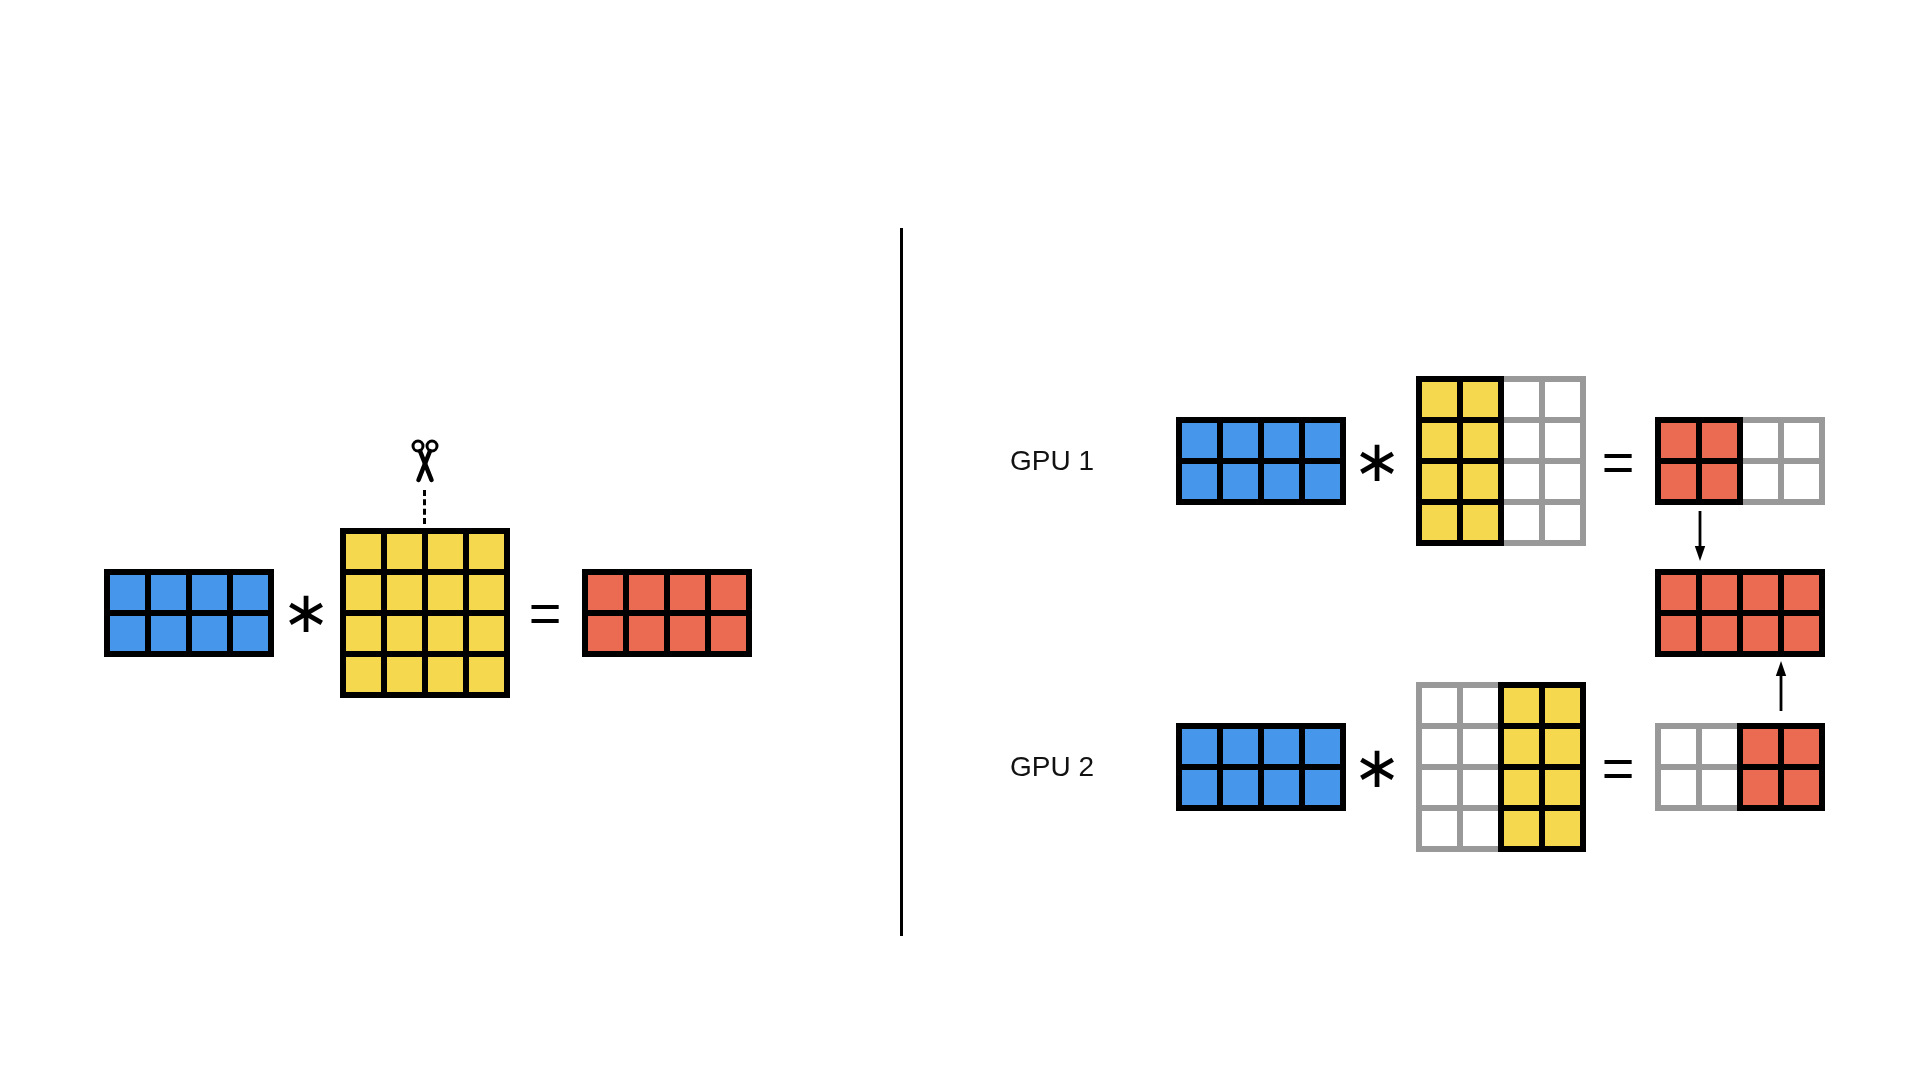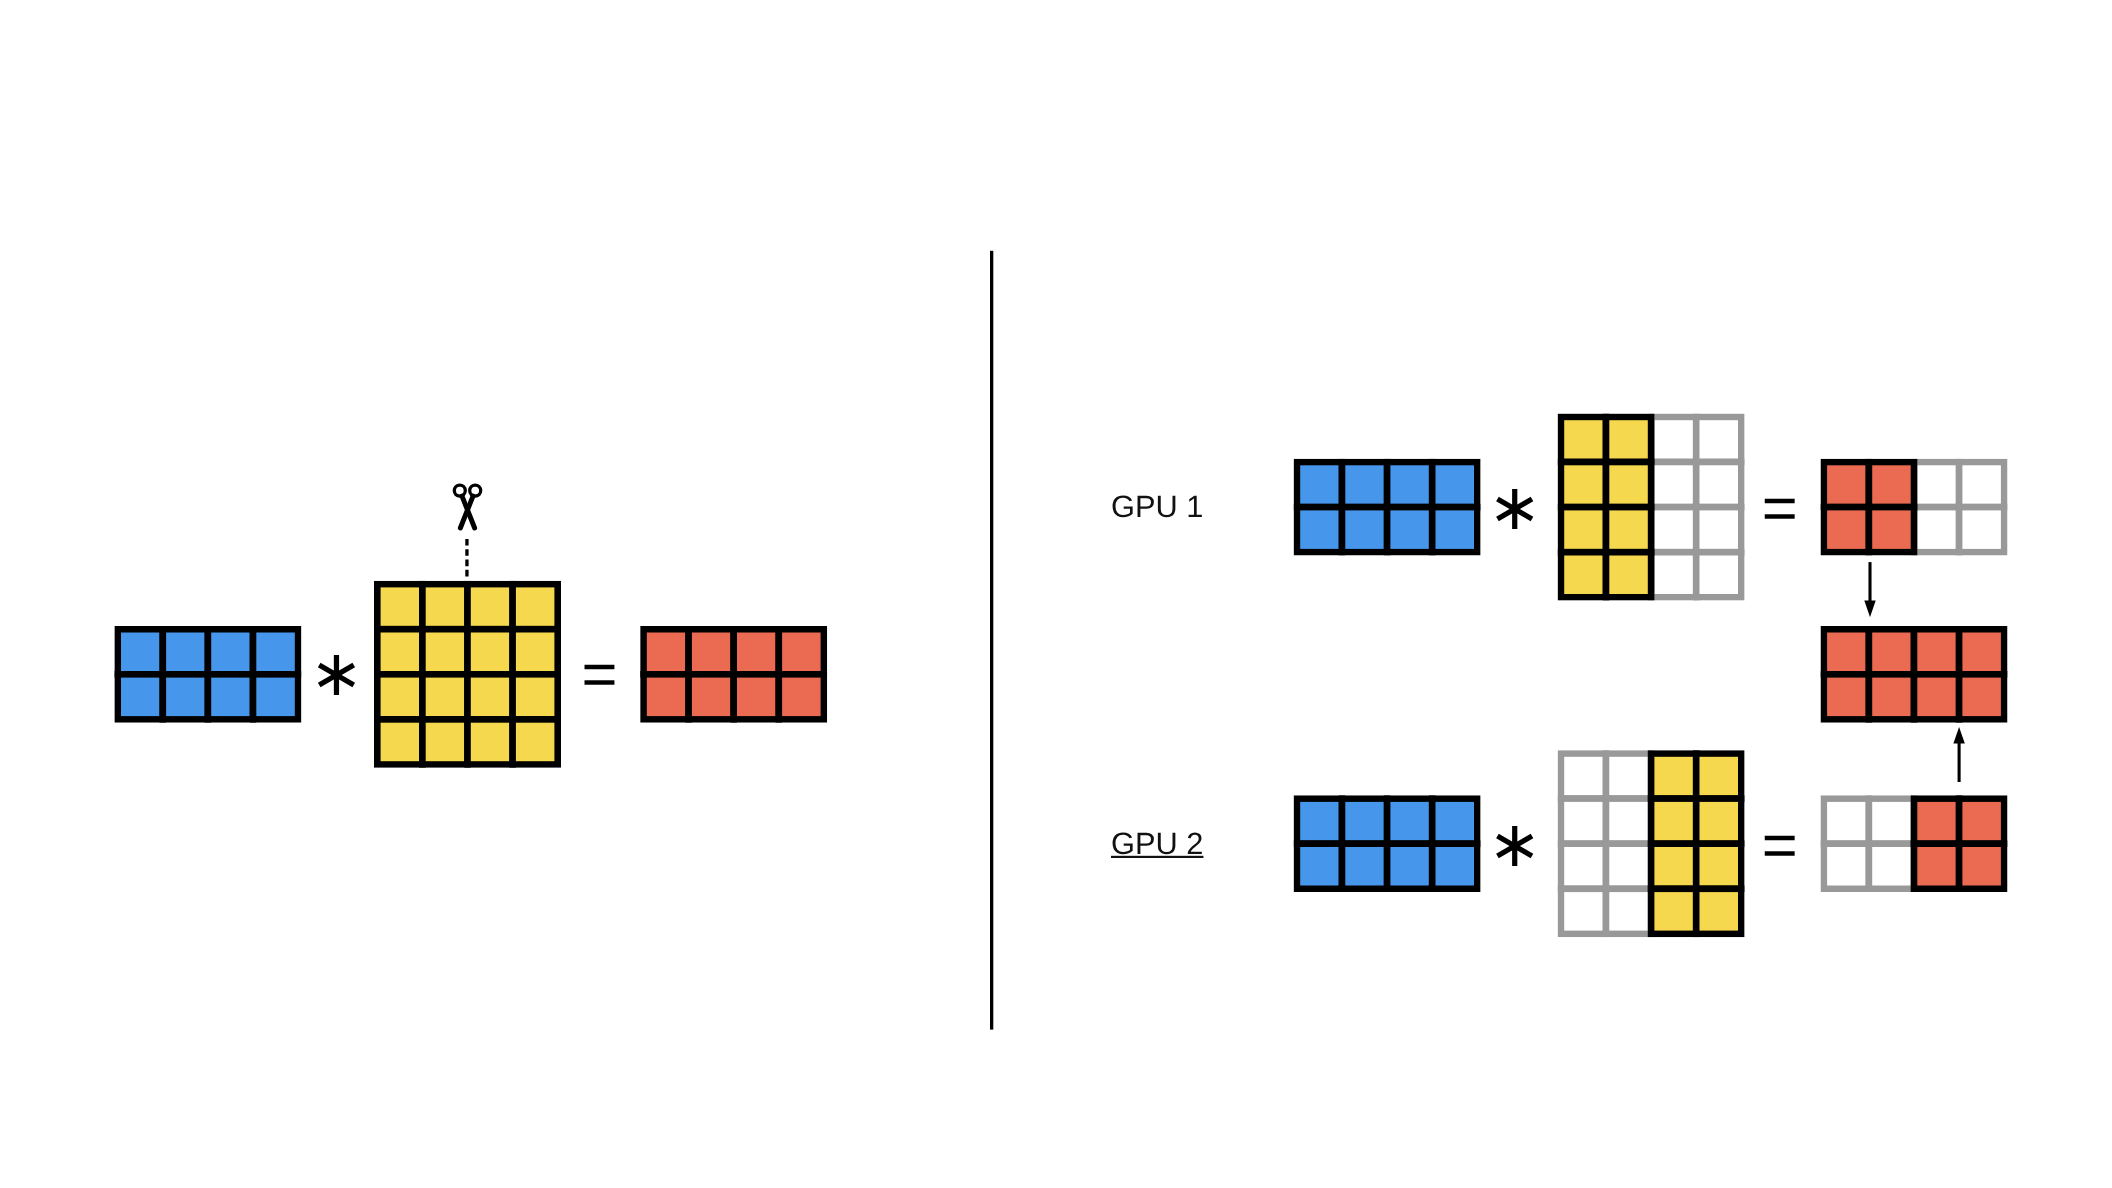--- a/index.html
+++ b/index.html
@@ -177,21 +177,21 @@
           <rect x="126" y="44" width="41" height="41" fill="#eb6a52" stroke="#000000" stroke-width="6"></rect>
         </svg></div>
 
     <div class="abs arrow" style="left:869px; top:605px;">
       <svg width="18" height="50" viewBox="0 0 18 50">
         <line x1="9" y1="50" x2="9" y2="14" stroke="#000" stroke-width="2.8"></line>
         <polygon points="9,0 3.8,15 14.2,15" fill="#000"></polygon>
       </svg>
     </div>
 
-    <div class="abs gpu-label" style="left:107px; top:695px;text-decoration:underline;">GPU 2</div>
+    <div class="abs gpu-label" style="left:107px; top:695px;">GPU 2</div>
     <div class="abs matrix" style="left:273px; top:667px;"><svg width="170" height="88" viewBox="0 0 170 88">
           <rect x="3" y="3" width="41" height="41" fill="#4696ec" stroke="#000000" stroke-width="6"></rect>
           <rect x="3" y="44" width="41" height="41" fill="#4696ec" stroke="#000000" stroke-width="6"></rect>
           <rect x="44" y="3" width="41" height="41" fill="#4696ec" stroke="#000000" stroke-width="6"></rect>
           <rect x="44" y="44" width="41" height="41" fill="#4696ec" stroke="#000000" stroke-width="6"></rect>
           <rect x="85" y="3" width="41" height="41" fill="#4696ec" stroke="#000000" stroke-width="6"></rect>
           <rect x="85" y="44" width="41" height="41" fill="#4696ec" stroke="#000000" stroke-width="6"></rect>
           <rect x="126" y="3" width="41" height="41" fill="#4696ec" stroke="#000000" stroke-width="6"></rect>
           <rect x="126" y="44" width="41" height="41" fill="#4696ec" stroke="#000000" stroke-width="6"></rect>
         </svg></div>

